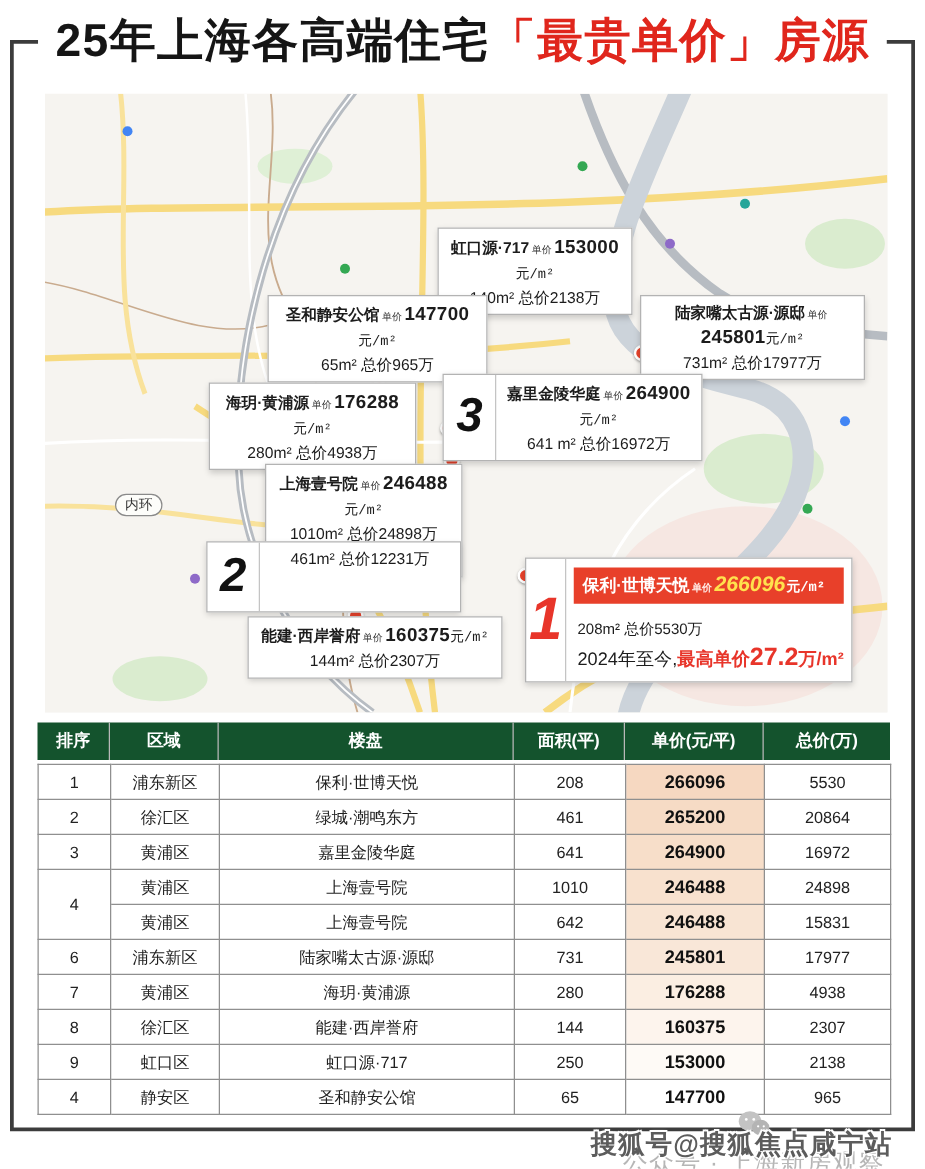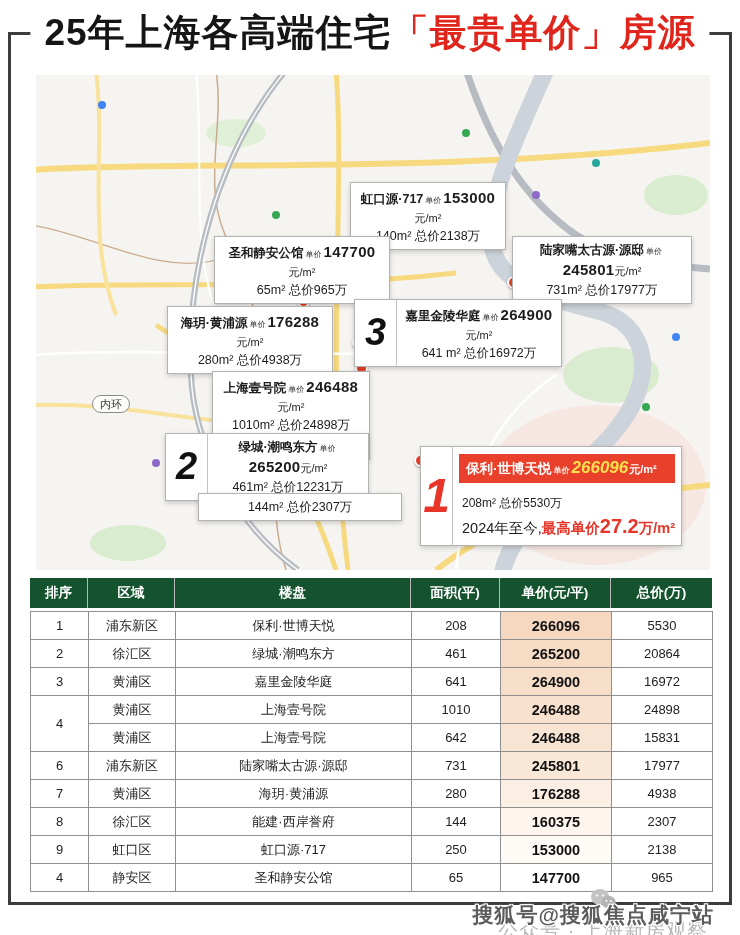--- a/index.html
+++ b/index.html
@@ -29,21 +29,21 @@
          background:#e8432c; border:2px solid #fff; z-index:3;
          box-shadow:0 1px 2px rgba(0,0,0,.35); }
 
   
   .co { position:absolute; background:#fff; border:1px solid #b3b3b3; z-index:4;
         box-shadow:0 2px 5px rgba(0,0,0,.18); padding:4px 6px; text-align:center;
         font-size:12.5px; color:#1c1c1c; line-height:1.45; }
   .co-name { font-weight:800; }
   .co-pl { font-size:8px; color:#333; margin:0 2px; }
   .co-price { font-weight:800; font-size:15px; letter-spacing:.3px; }
-  .co-unit { font-size:11px; }
+  .co-unit { font-size:11px;font-family:Liberation Mono, monospace; }
   .co-l2 { font-size:12.5px; }
   .co-div { border-top:1px solid #c9c9c9; margin:1px 8px; }
 
   .co-ranked { display:flex; align-items:stretch; padding:0; text-align:center; }
   .rank-num { width:42px; display:flex; align-items:center; justify-content:center;
               font-size:38px; font-weight:900; font-style:italic; color:#111;
               border-right:1px solid #c4c4c4; }
   .co-body { flex:1; padding:4px 6px; }
 
   
@@ -176,26 +176,26 @@
     <div class="co" style="left:176px;top:296px;width:158px">
       <div><span class="co-name">上海壹号院</span><span class="co-pl">单价</span><span class="co-price">246488</span><span class="co-unit">元/m²</span></div>
       <div class="co-l2">1010m² 总价24898万</div>
       <div class="co-div"></div>
       <div class="co-l2">642m² 总价15831万</div>
     </div>
 
     <div class="co co-ranked" style="left:129px;top:358px;width:204px">
       <div class="rank-num">2</div>
       <div class="co-body">
-        <div><span class="co-name">绿城·潮鸣东方</span><span class="co-pl">单价</span><span class="co-price">265200</span><span class="co-unit">元/m²</span></div>
         <div class="co-l2">461m² 总价12231万</div>
       </div>
     </div>
 
     <div class="co" style="left:162px;top:418px;width:204px">
+      <div><span class="co-name">能建·西岸誉府</span><span class="co-pl">单价</span><span class="co-price">160375</span><span class="co-unit">元/m²</span></div>
       <div class="co-l2">144m² 总价2307万</div>
     </div>
 
     <div class="co co-ranked co-i" style="left:384px;top:371px;width:262px">
       <div class="rank-num">1</div>
       <div class="co-body">
         <div class="top-banner"><span class="co-name">保利·世博天悦</span><span class="co-pl">单价</span><span class="top-price">266096</span><span class="co-unit">元/m²</span></div>
         <div class="co-l2">208m² 总价5530万</div>
         <div class="co-l3"><span>2024年至今,</span><span class="r">最高单价</span><span class="big">27.2</span><span class="r">万/m²</span></div>
       </div>

